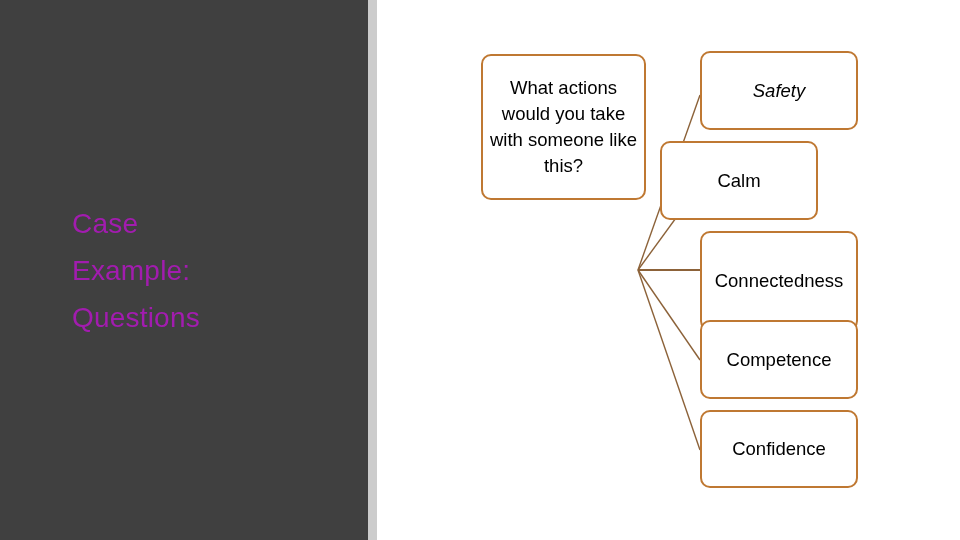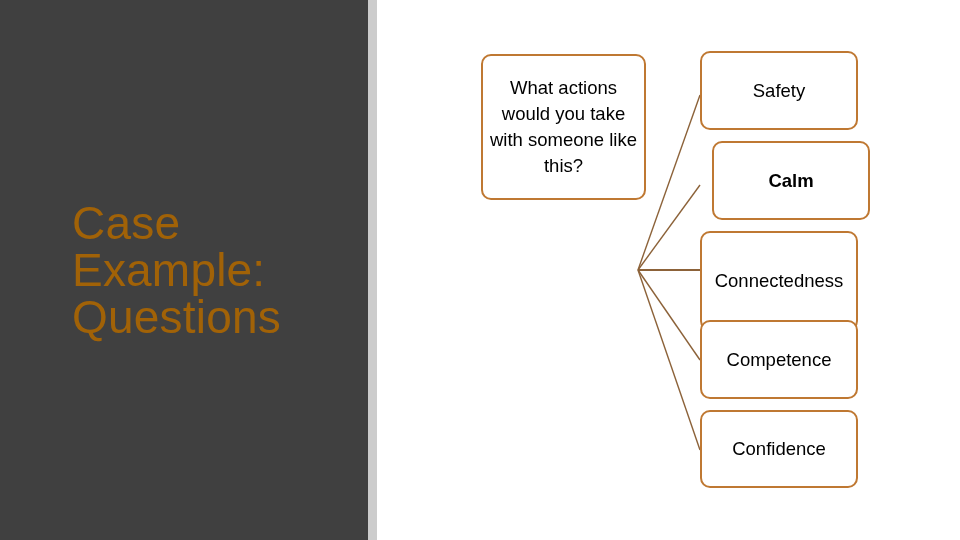--- a/index.html
+++ b/index.html
@@ -30,22 +30,22 @@
     left: 368px; top: 0;
     width: 9px;
     height: 540px;
     background: #cccccc;
   }
   #slide-title {
     position: absolute;
     left: 72px;
     top: 200px;
     width: 280px;
-    color: #a16207;
-    font-size: 46px;
+    color: #a21caf;
+    font-size: 28px;
     line-height: 47px;
     font-weight: 400;
     letter-spacing: 0.2px;
     white-space: pre-line;
   }
   #connector-layer {
     position: absolute;
     left: 0; top: 0;
     width: 960px; height: 540px;
     pointer-events: none;
@@ -73,22 +73,22 @@
     line-height: 24px;
     padding: 2px 4px;
     white-space: nowrap;
   }
 
   
   #node-q1 { left: 481px; top: 54px;  width: 165px; height: 146px; }
   #node-q2 { left: 481px; top: 218px; width: 157px; height: 108px; }
 
   
-  #node-o1 { left: 700px; top: 51px;  width: 158px; height: 79px; }
-  #node-o2 { left: 712px; top: 141px; width: 158px; height: 79px; font-weight: bold; }
+  #node-o1 { left: 700px; top: 51px;  width: 158px; height: 79px; font-style: italic; }
+  #node-o2 { left: 660px; top: 141px; width: 158px; height: 79px; }
   #node-o3 { left: 700px; top: 231px; width: 158px; height: 100px; }
   #node-o4 { left: 700px; top: 320px; width: 158px; height: 79px; }
   #node-o5 { left: 700px; top: 410px; width: 158px; height: 78px; }
 </style>
 </head>
 <body>
 
 <div id="slide">
 
   <div id="left-panel"></div>

